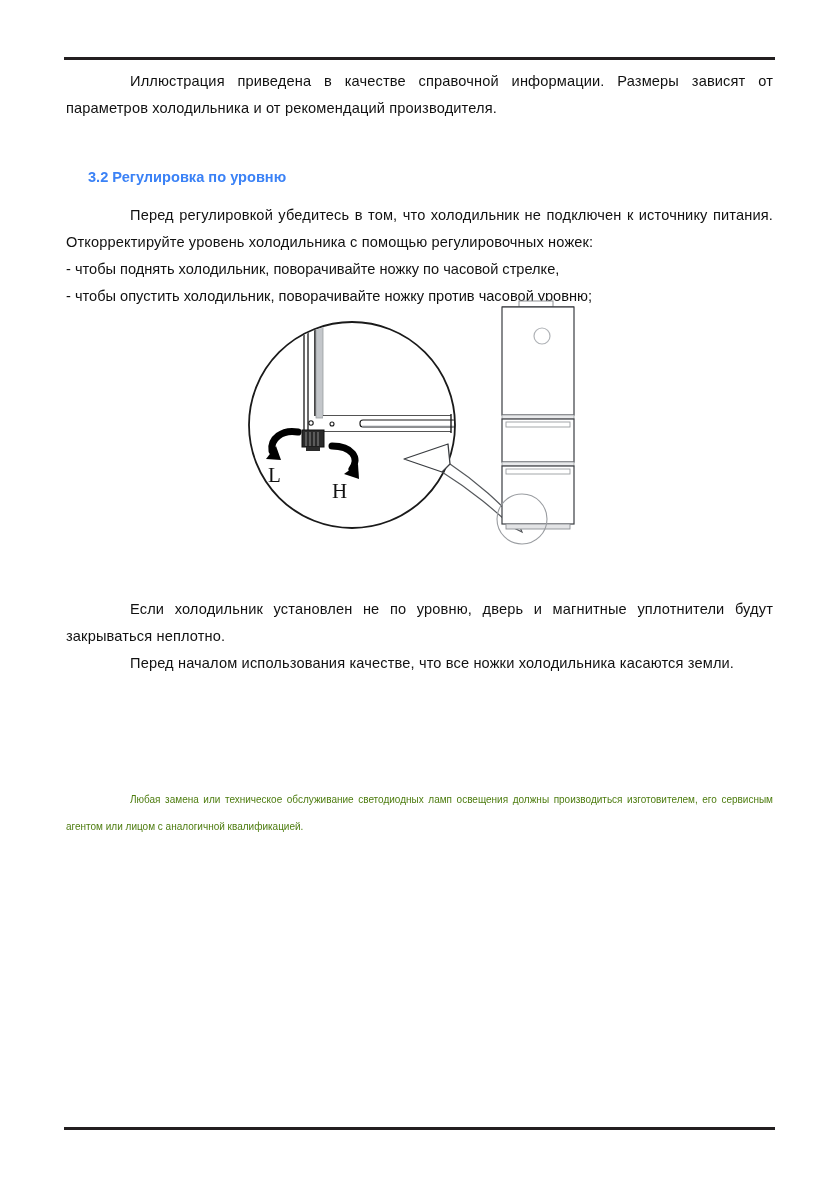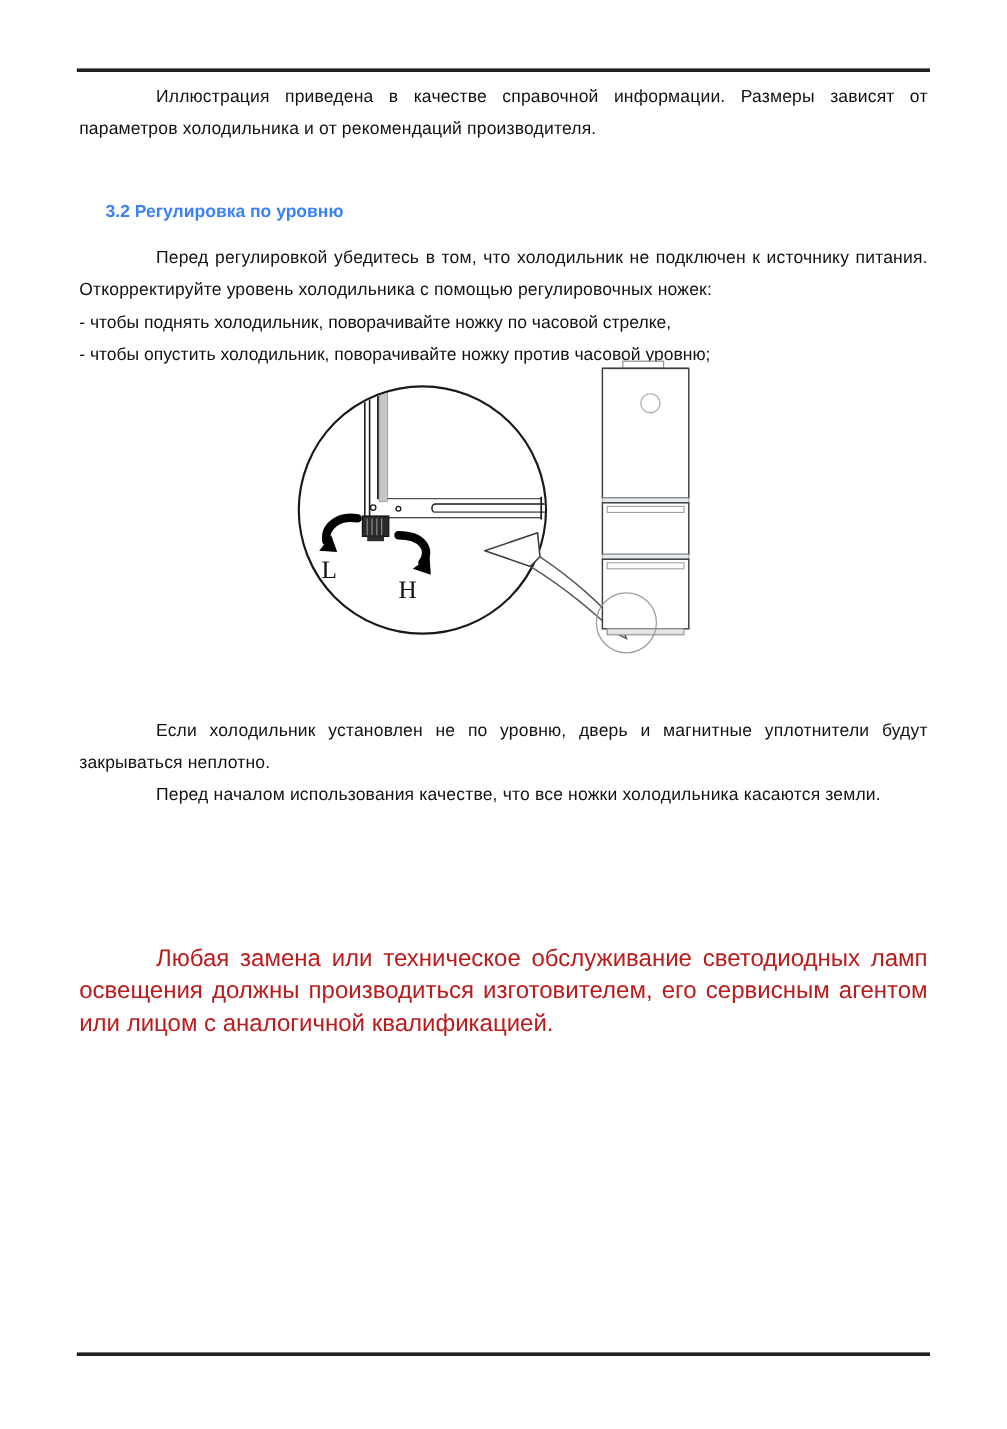--- a/index.html
+++ b/index.html
@@ -85,25 +85,25 @@
 
   
   .notice {
     position: absolute;
     left: 66px;
     top: 786px;
     width: 707px;
   }
   .notice p {
     margin: 0;
-    font-size: 20px;
+    font-size: 10px;
     line-height: 27px;
     text-align: justify;
     text-indent: 64px;
-    color: #b91c1c;
+    color: #4d7c0f;
   }
 </style>
 </head>
 <body>
 
 <div class="page">
 
   <div class="rule rule-top"></div>
 
   <div class="content">

